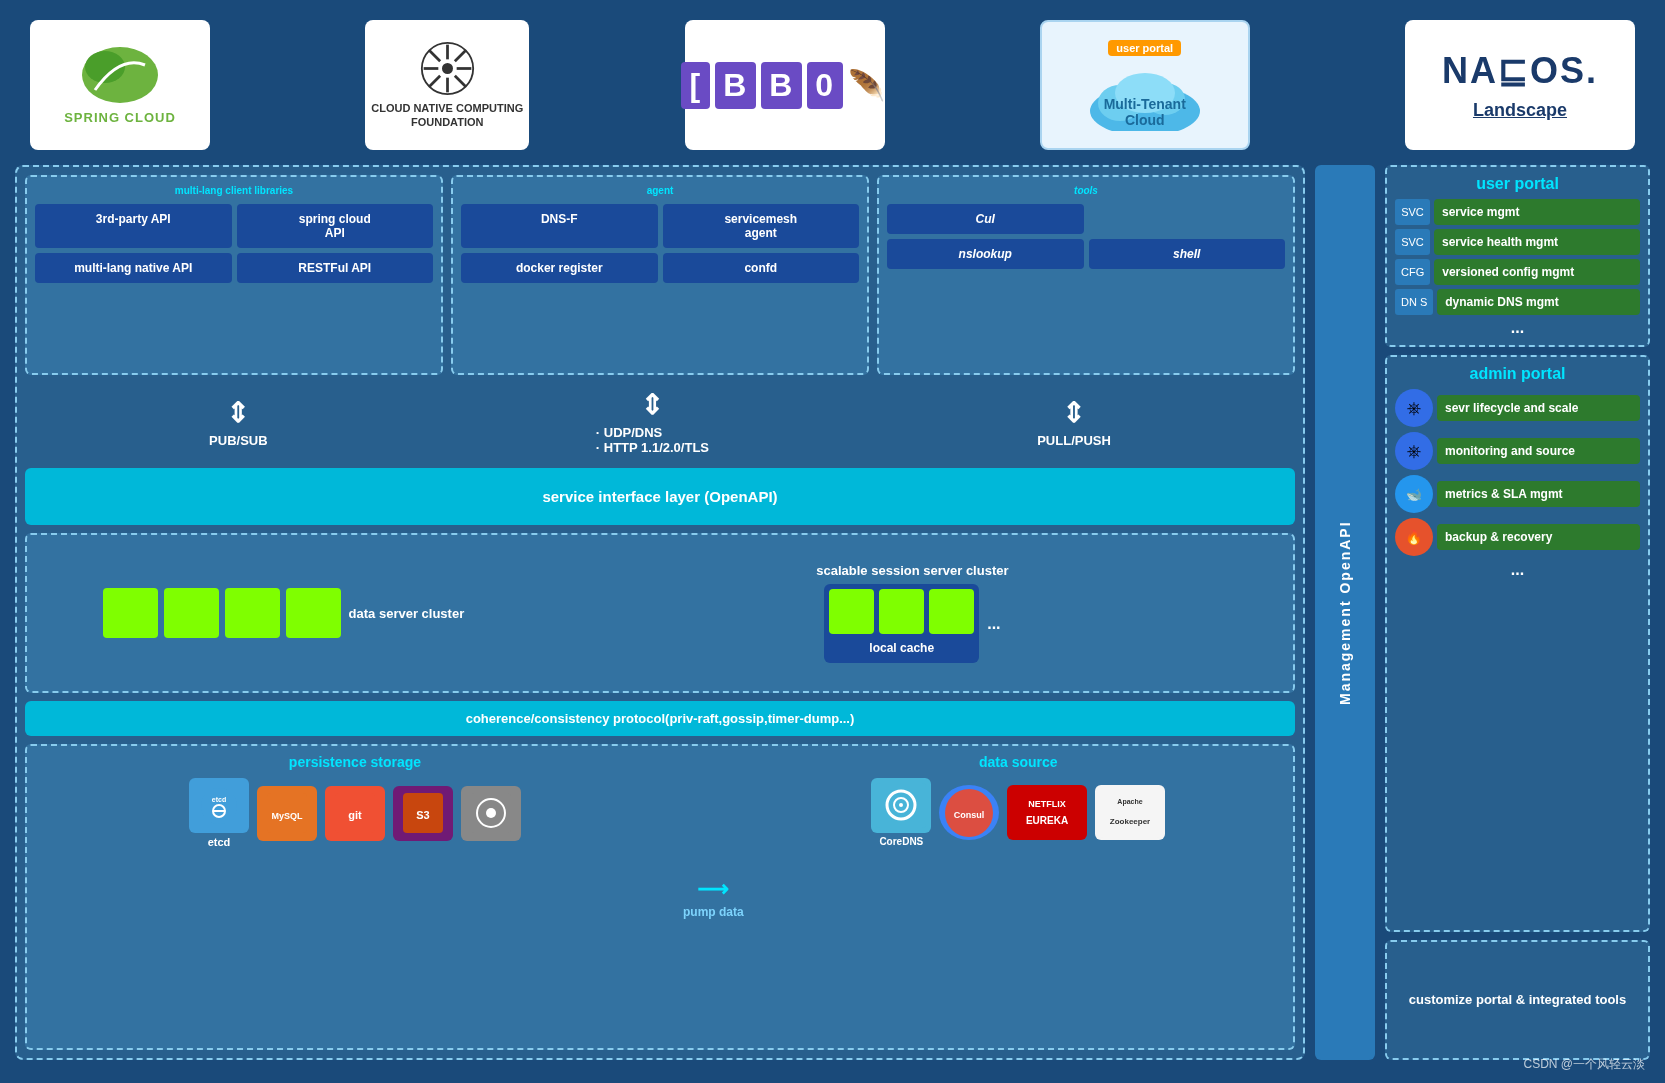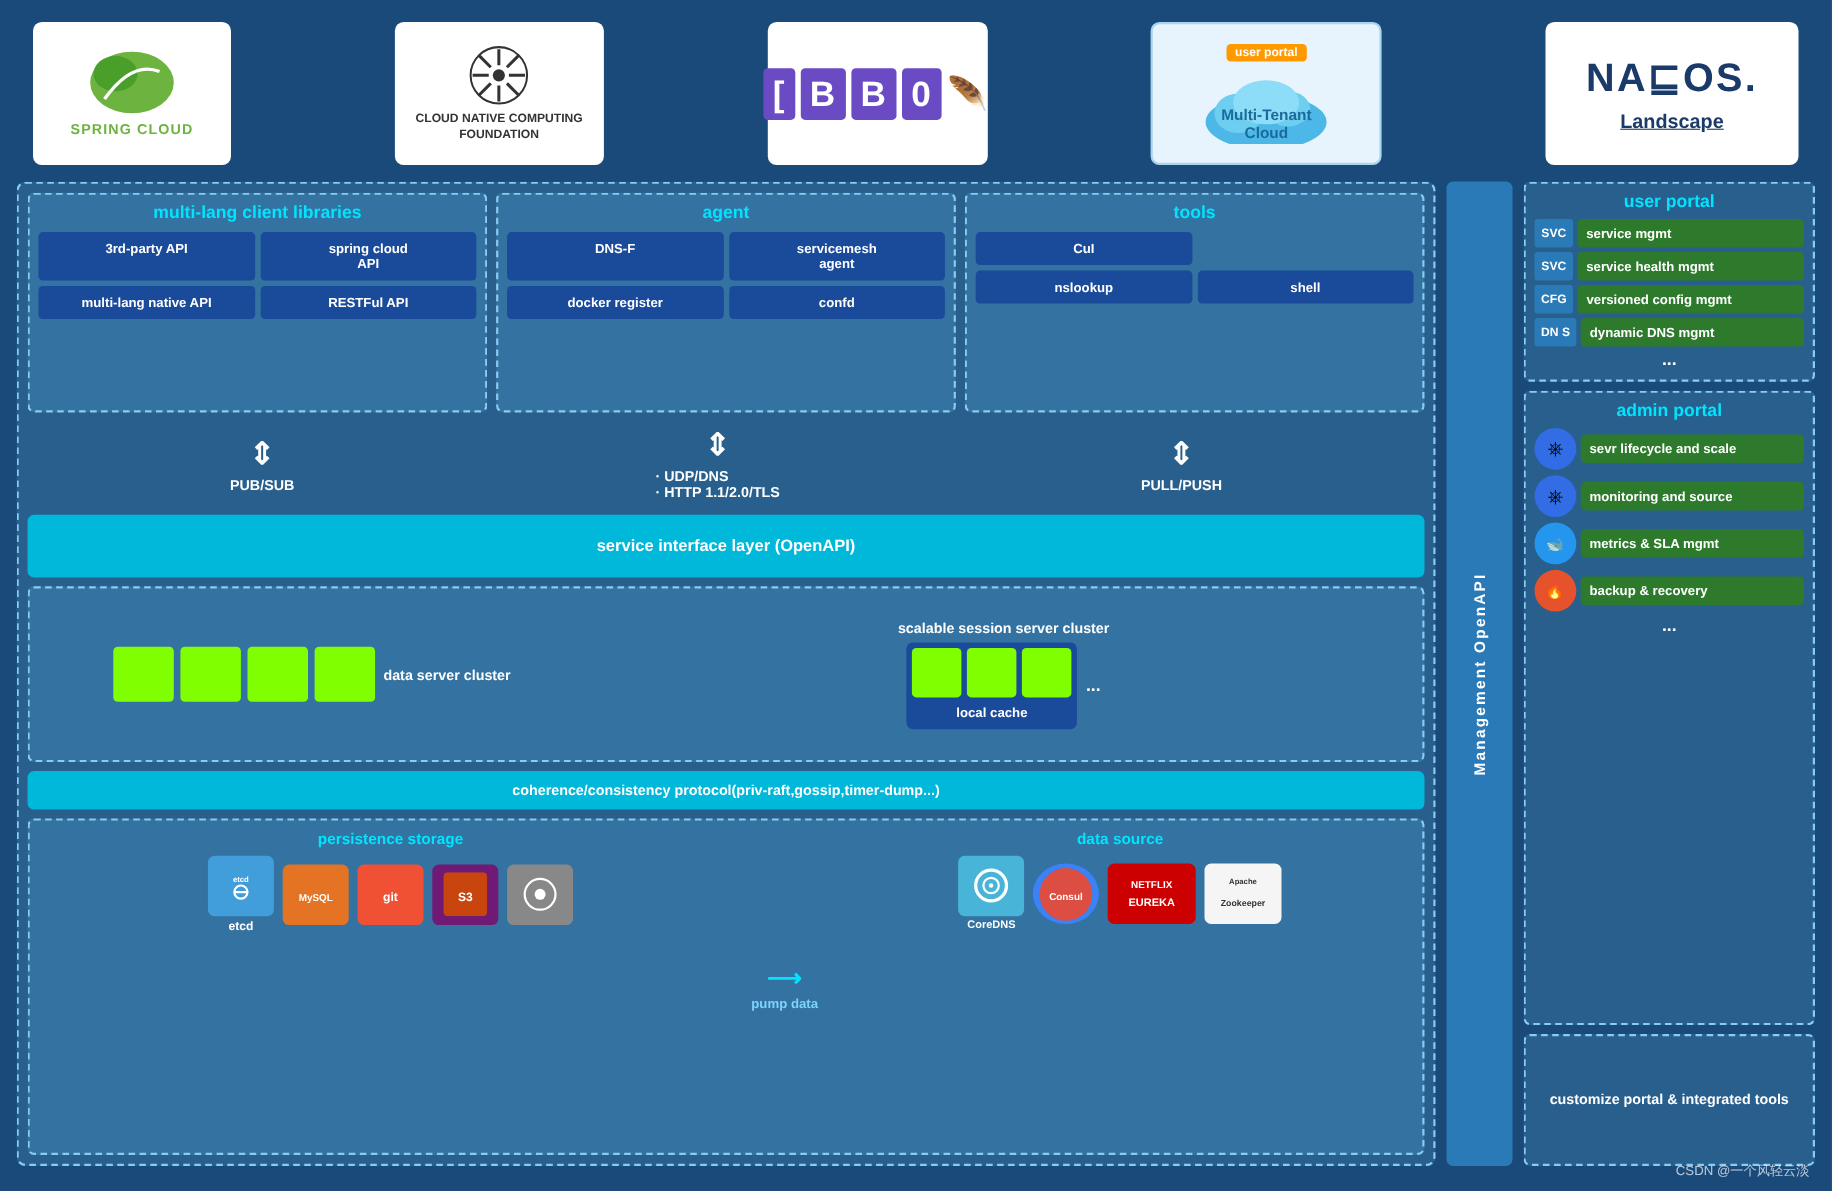--- a/index.html
+++ b/index.html
@@ -39,21 +39,21 @@
     }
     .spring-cloud-text {
       font-size: 13px;
       font-weight: bold;
       color: #6db33f;
       letter-spacing: 1px;
     }
 
     
     .cncf-logo {
-      width: 190px;
+      width: 164px;
       height: 130px;
       background: white;
       border-radius: 8px;
       display: flex;
       flex-direction: column;
       align-items: center;
       justify-content: center;
       gap: 5px;
     }
     .cncf-wheel {
@@ -174,21 +174,21 @@
       border: 2px dashed #88ccee;
       border-radius: 6px;
       background: rgba(80, 160, 210, 0.3);
       padding: 8px;
       display: flex;
       flex-direction: column;
     }
 
     .section-title {
       color: #00e5ff;
-      font-size: 16px;
+      font-size: 10px;
       font-weight: bold;
       text-align: center;
       margin-bottom: 8px;
     }
 
     
     .client-libs-box {
       flex: 1;
     }
 
@@ -216,20 +216,21 @@
 
     .agent-grid {
       display: grid;
       grid-template-columns: 1fr 1fr;
       gap: 5px;
     }
 
     
     .tools-box {
       flex: 1;
+      font-style: italic;
     }
 
     .tools-grid {
       display: grid;
       grid-template-columns: 1fr 1fr;
       gap: 5px;
     }
 
     
     .protocol-row {
@@ -510,21 +511,21 @@
     .portal-row {
       display: flex;
       gap: 4px;
       align-items: stretch;
     }
 
     .portal-tag {
       background: #2a7ab8;
       color: white;
       font-size: 11px;
-      font-weight: bold;
+      font-weight: normal;
       padding: 4px 6px;
       border-radius: 3px;
       min-width: 35px;
       text-align: center;
       display: flex;
       align-items: center;
       justify-content: center;
     }
 
     .portal-item-label {

